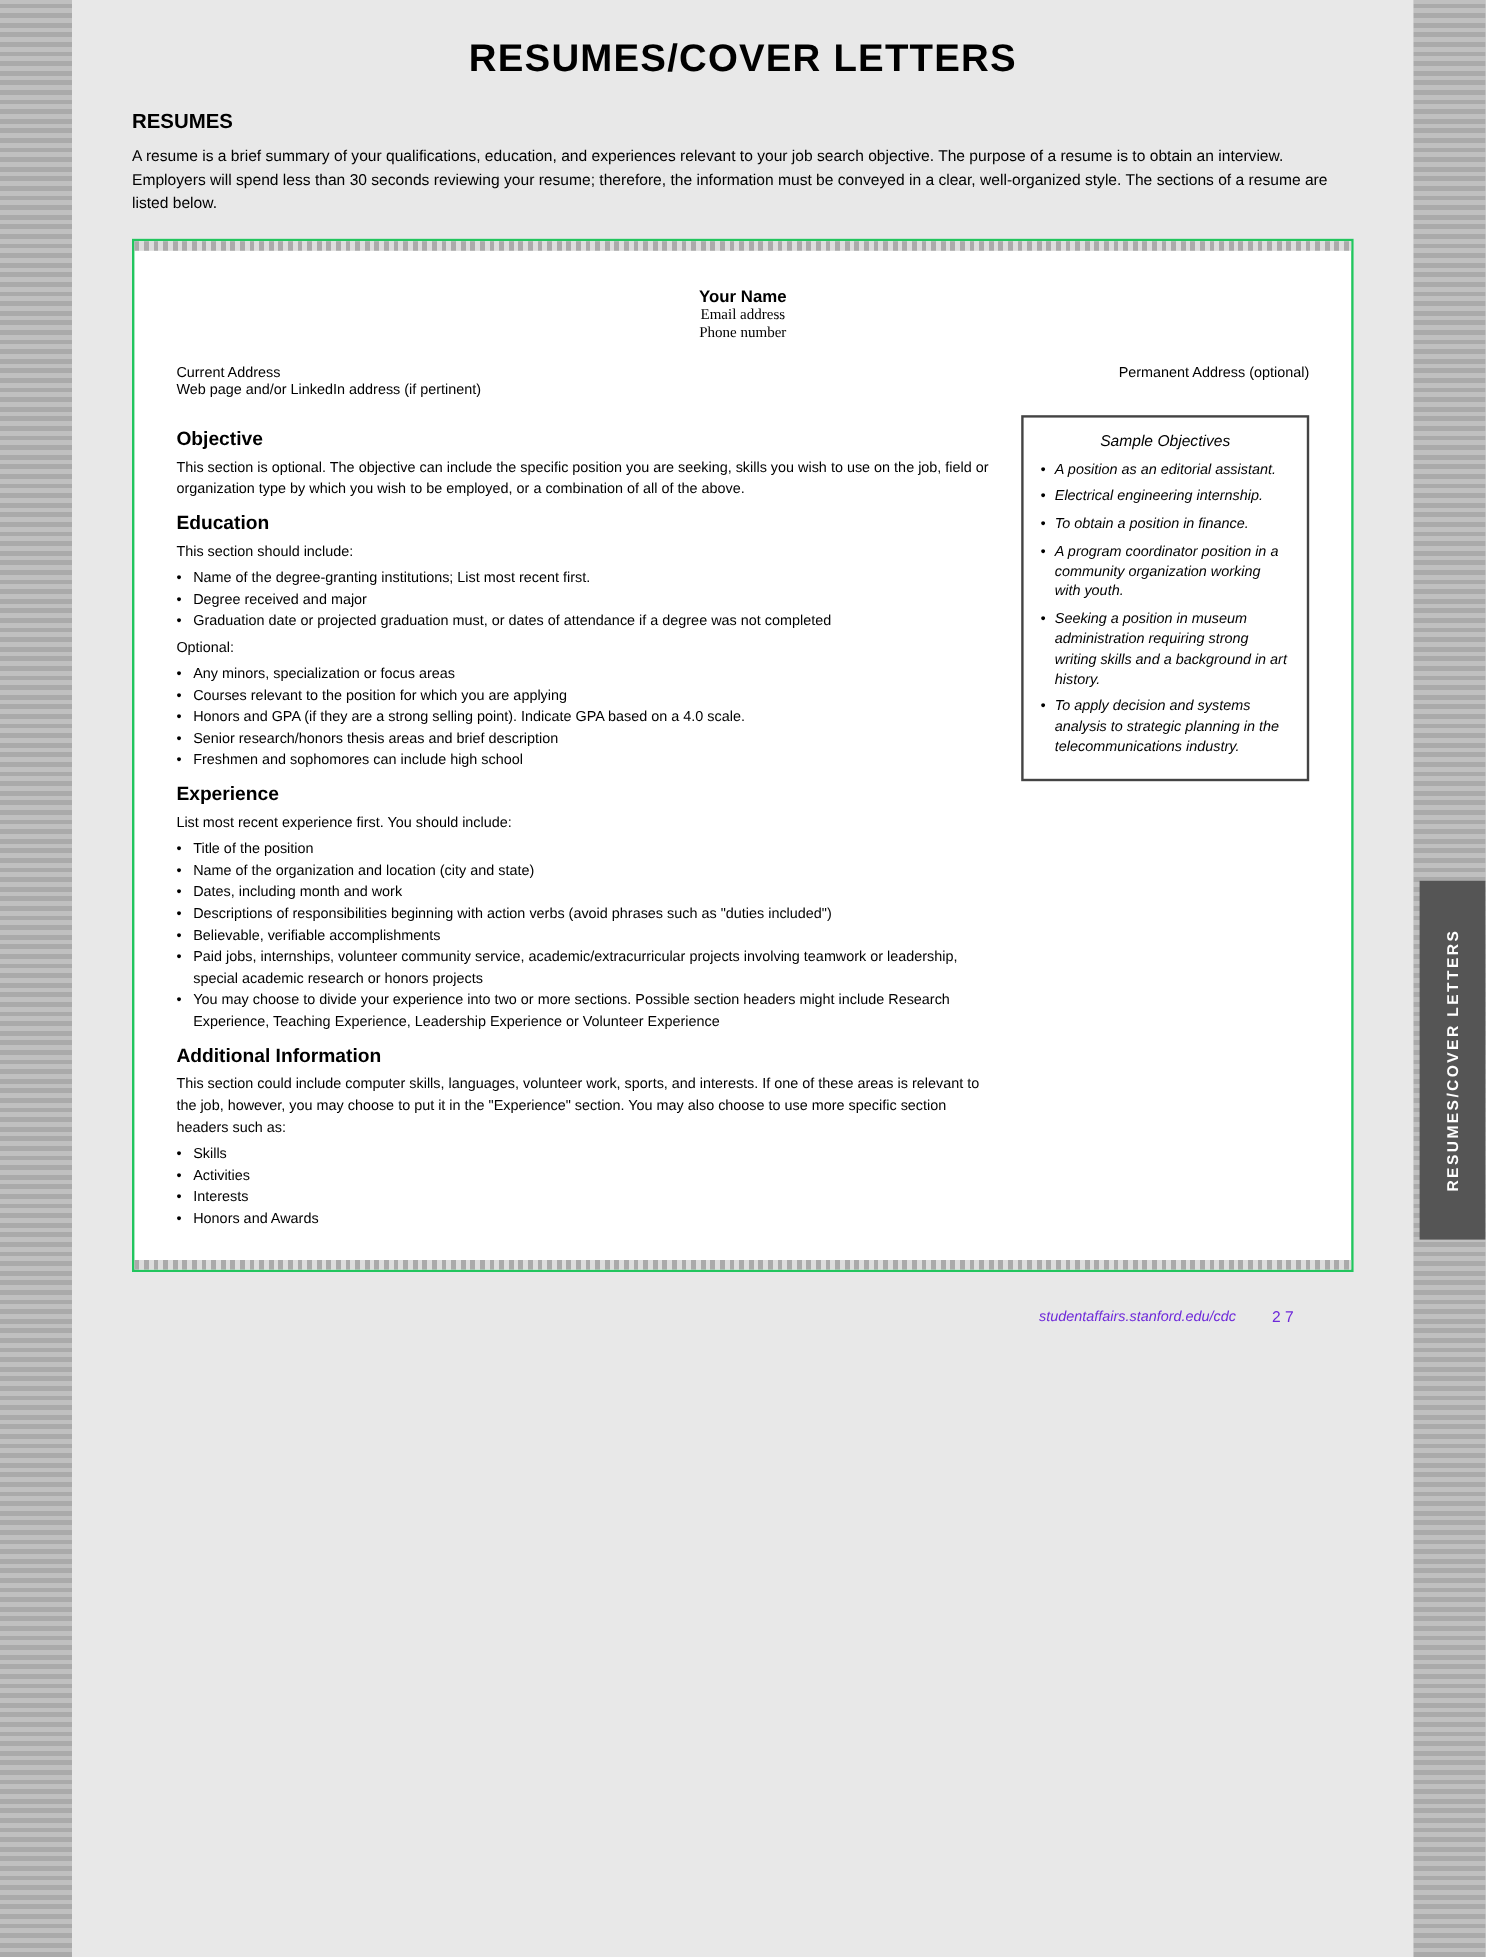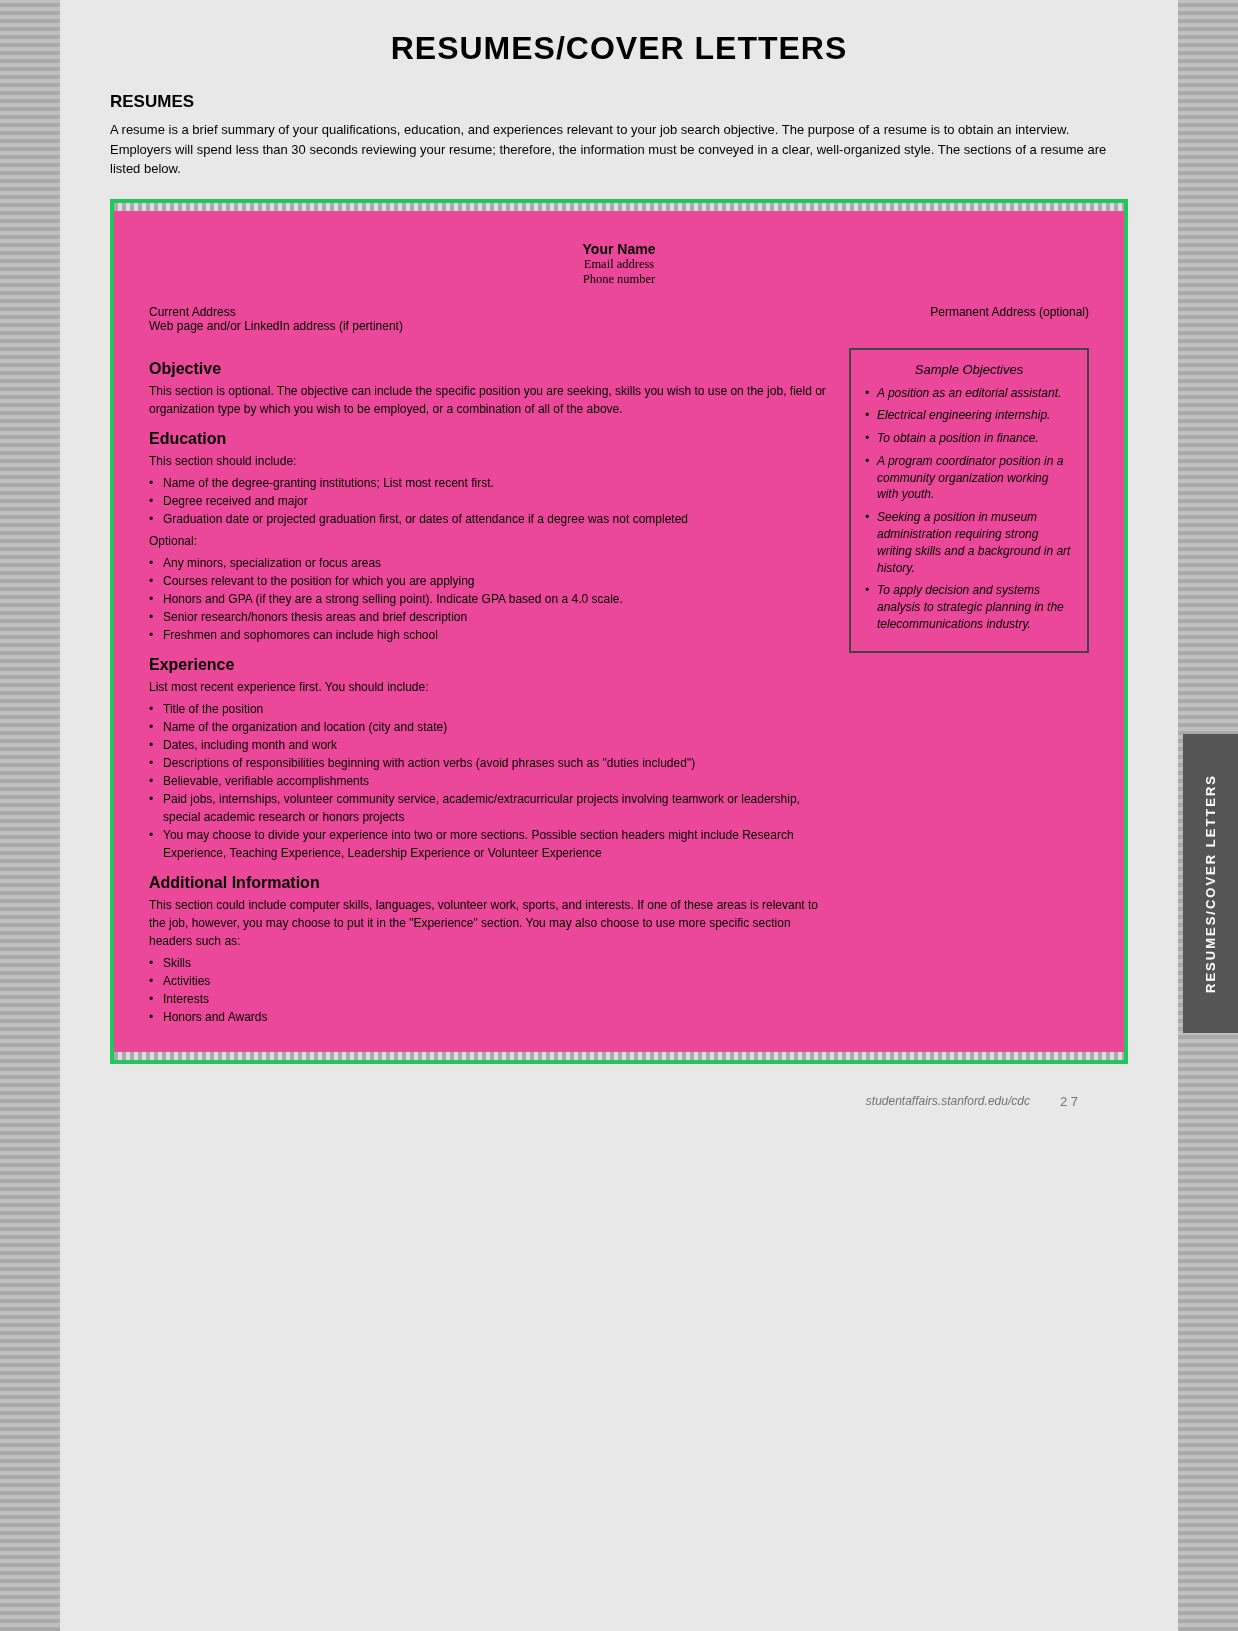--- a/index.html
+++ b/index.html
@@ -108,22 +108,22 @@
 
     .intro-text {
       font-size: 13px;
       line-height: 1.5;
       margin-bottom: 20px;
       font-family: Arial, Helvetica, sans-serif;
     }
 
     
     .resume-box {
-      border: 4px solid #22c55e;
-      background: #ec4899;
+      border: 2px solid #22c55e;
+      background: #ffffff;
       padding: 30px 35px;
       margin-bottom: 20px;
       position: relative;
     }
 
     
     .resume-box-top-bar {
       position: absolute;
       top: 0;
       left: 0;
@@ -255,21 +255,21 @@
       position: absolute;
       left: 0;
     }
 
     .footer-bar {
       display: flex;
       justify-content: flex-end;
       align-items: center;
       padding: 10px 50px;
       font-size: 12px;
-      color: #737373;
+      color: #6d28d9;
     }
 
     .footer-url {
       margin-right: 30px;
       font-style: italic;
     }
 
     .footer-page {
       font-size: 13px;
     }
@@ -319,21 +319,21 @@
         <div class="resume-left">
 
           <div class="resume-section-title">Objective</div>
           <p class="resume-text">This section is optional. The objective can include the specific position you are seeking, skills you wish to use on the job, field or organization type by which you wish to be employed, or a combination of all of the above.</p>
 
           <div class="resume-section-title">Education</div>
           <p class="resume-text">This section should include:</p>
           <ul class="resume-list">
             <li>Name of the degree-granting institutions; List most recent first.</li>
             <li>Degree received and major</li>
-            <li>Graduation date or projected graduation first, or dates of attendance if a degree was not completed</li>
+            <li>Graduation date or projected graduation must, or dates of attendance if a degree was not completed</li>
           </ul>
 
           <p class="resume-text">Optional:</p>
           <ul class="resume-list">
             <li>Any minors, specialization or focus areas</li>
             <li>Courses relevant to the position for which you are applying</li>
             <li>Honors and GPA (if they are a strong selling point). Indicate GPA based on a 4.0 scale.</li>
             <li>Senior research/honors thesis areas and brief description</li>
             <li>Freshmen and sophomores can include high school</li>
           </ul>

